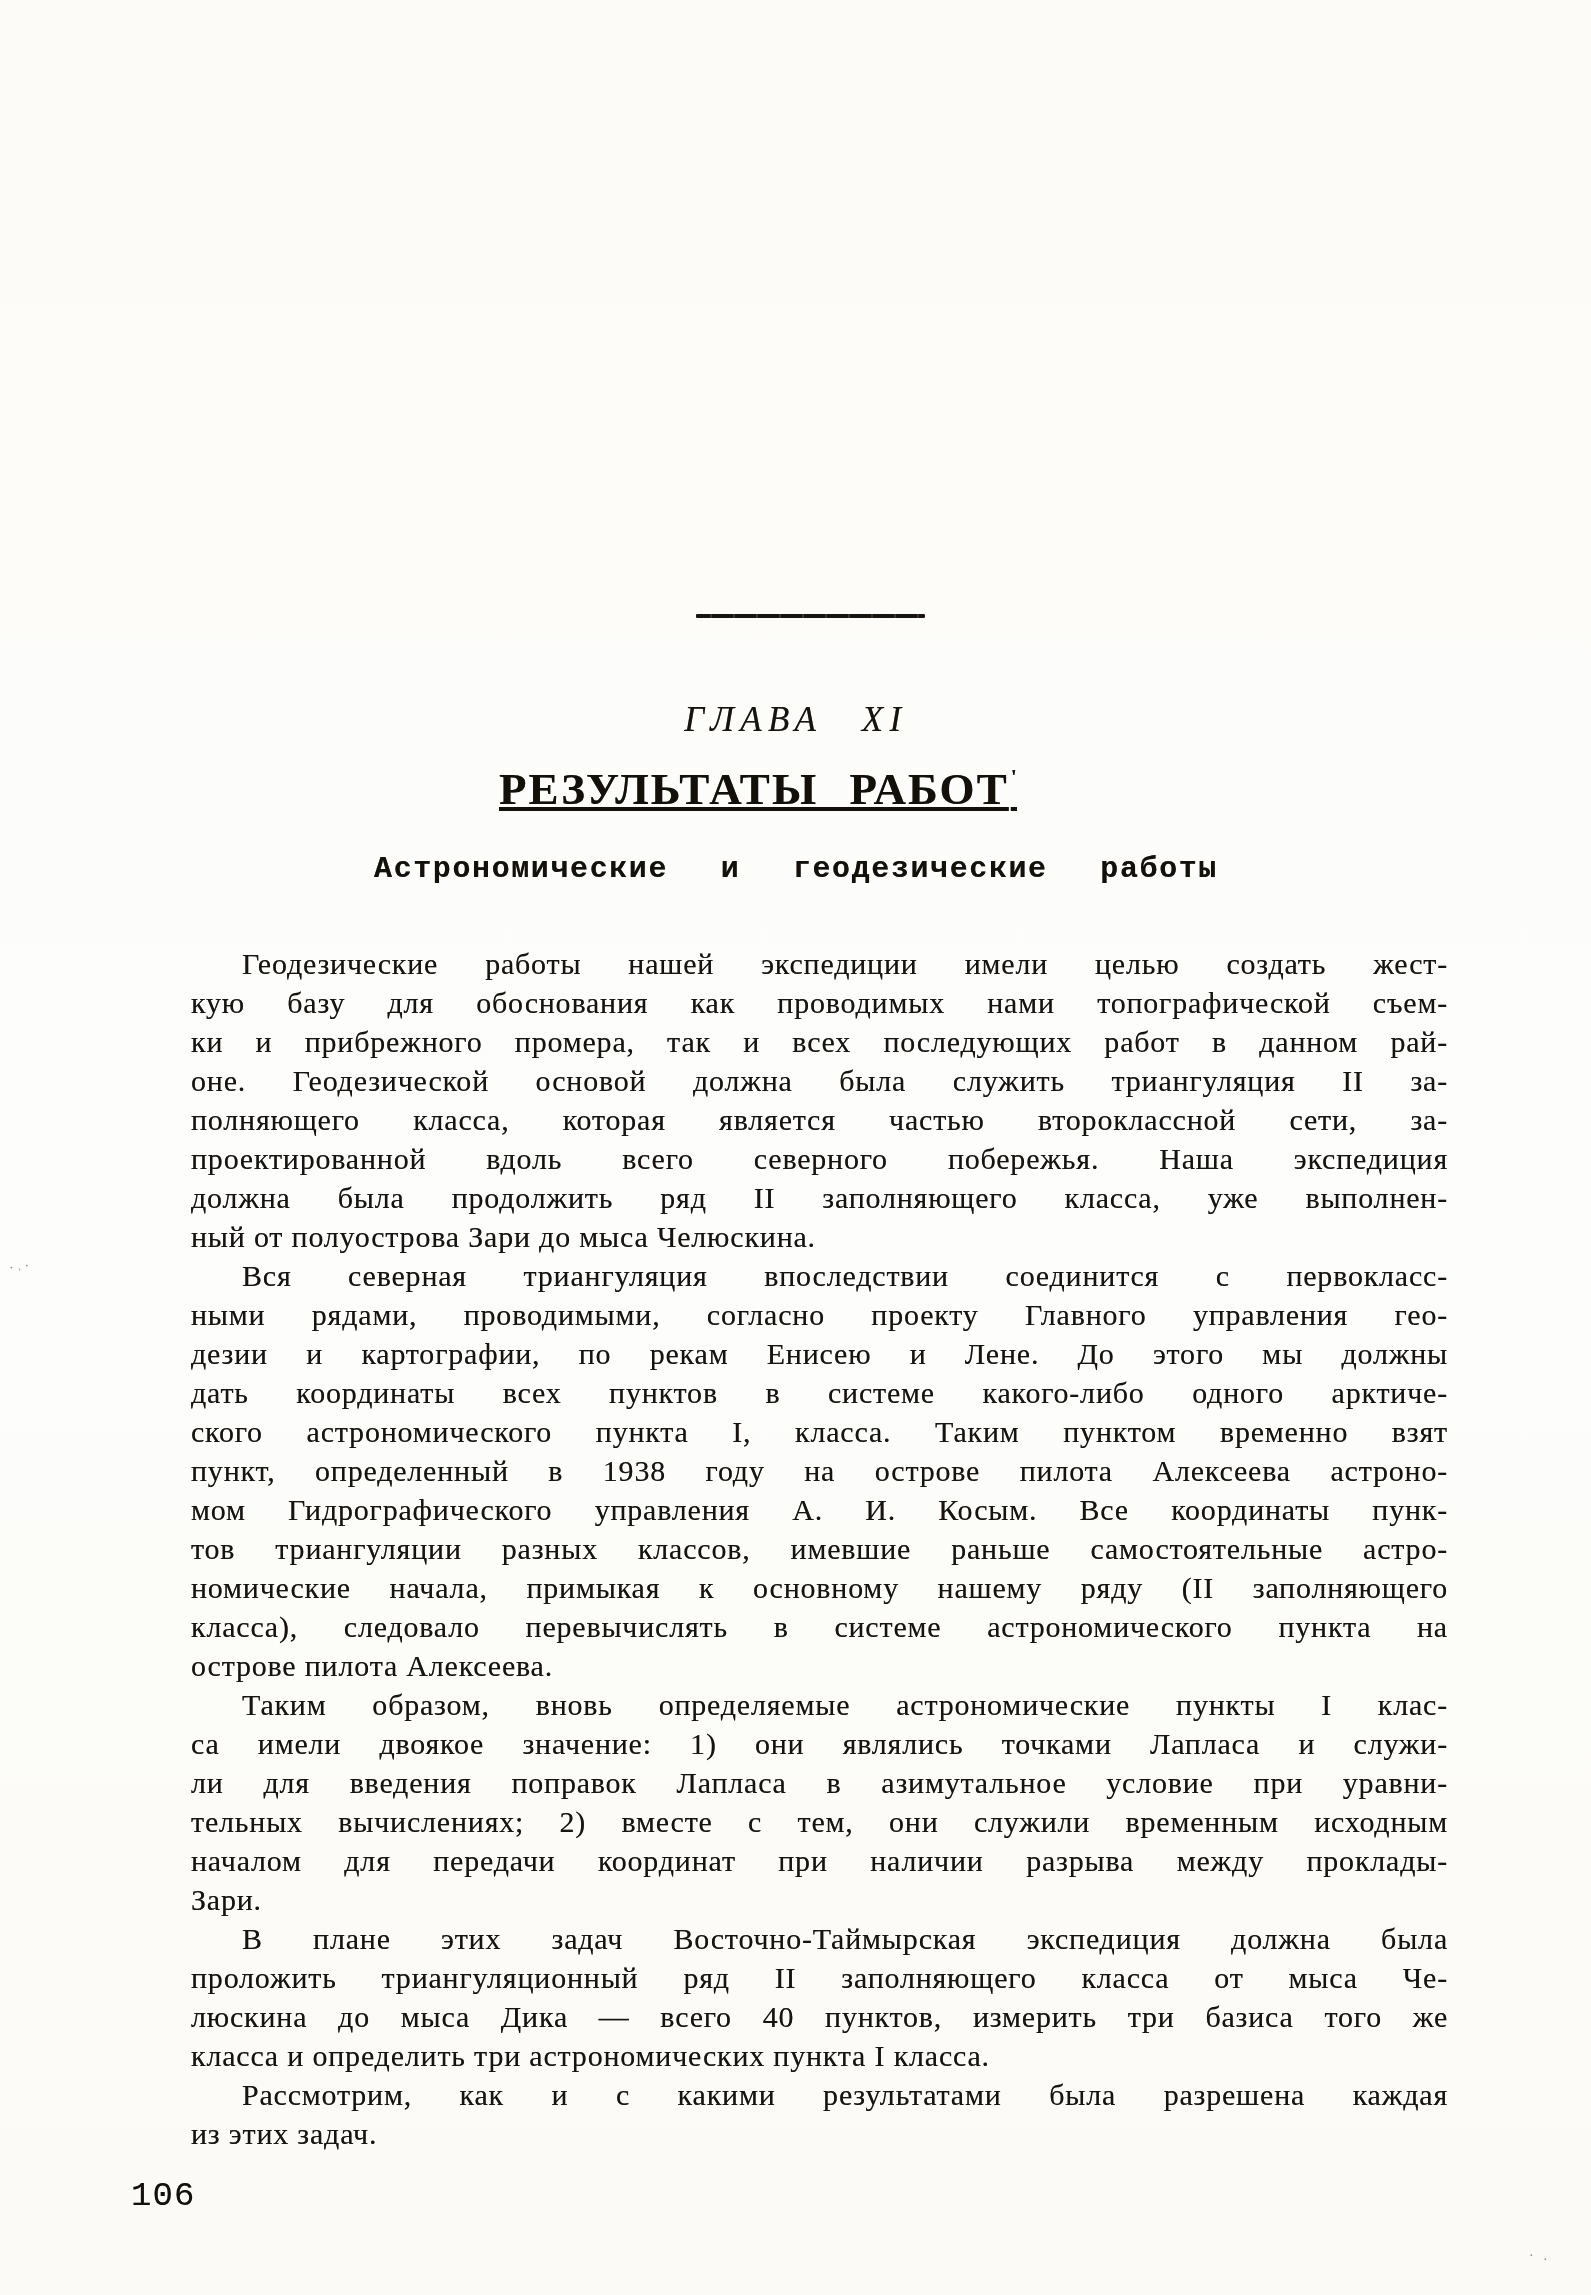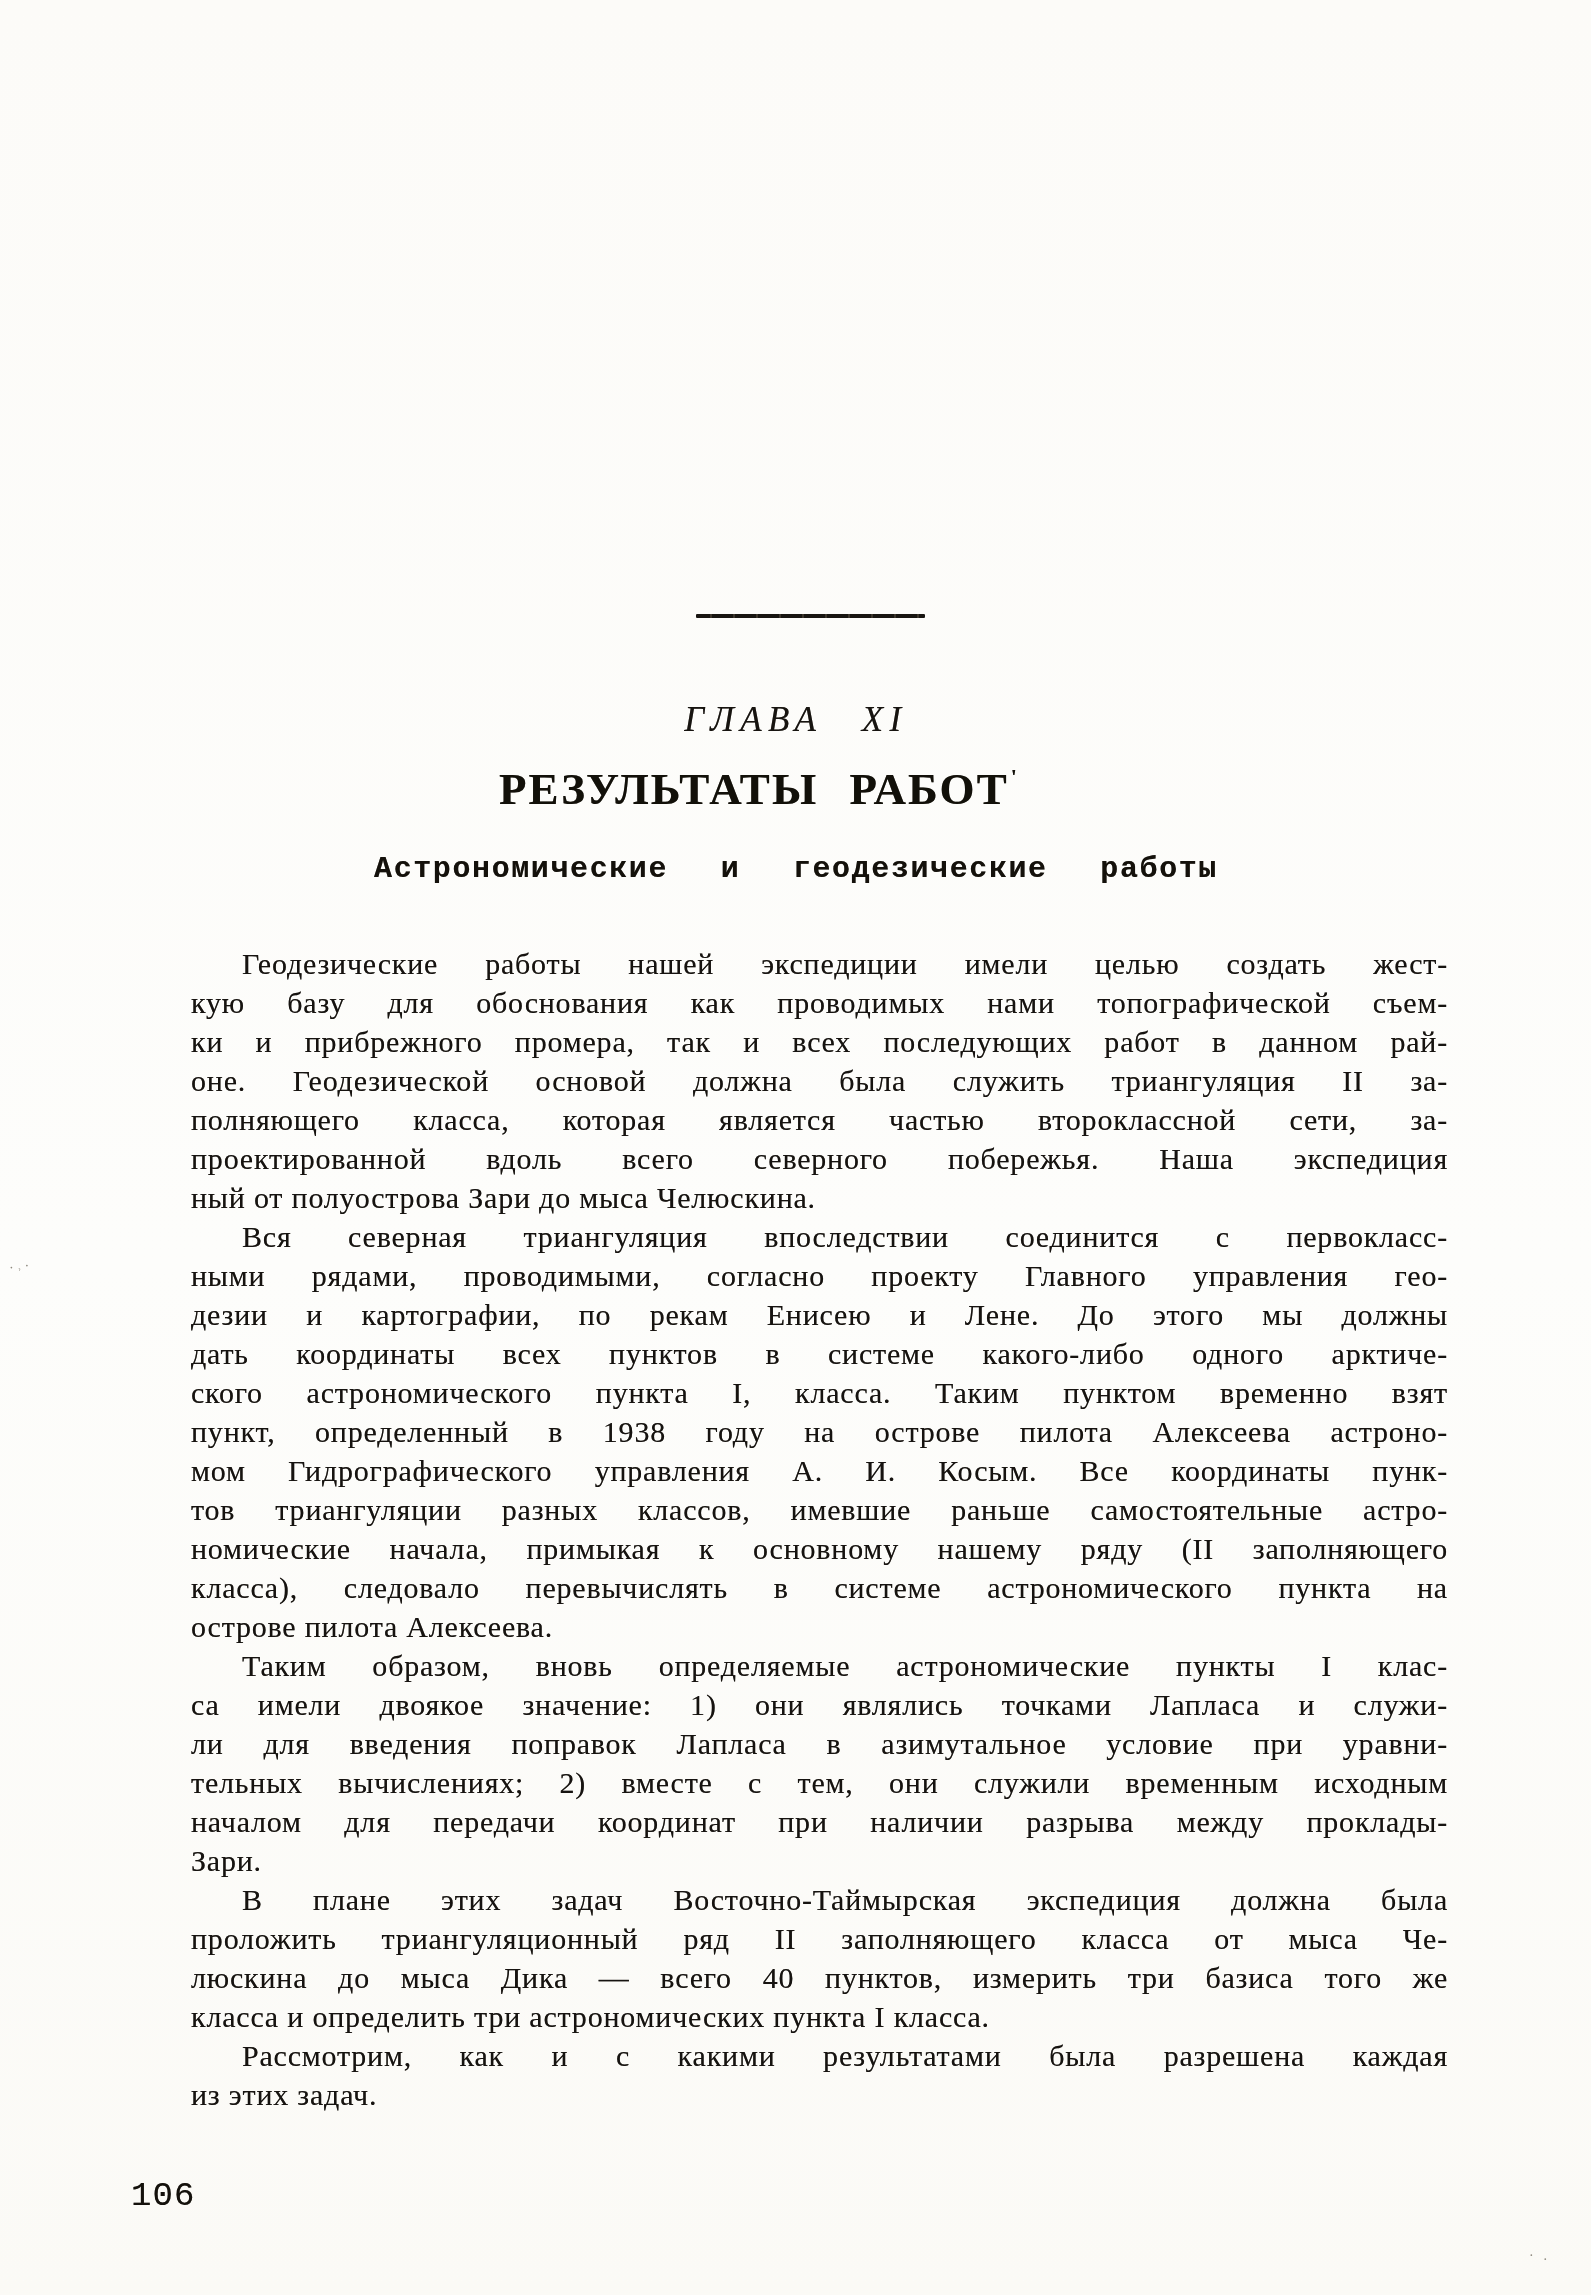--- a/index.html
+++ b/index.html
@@ -24,20 +24,21 @@
     font-style:italic;
     font-size:35px;letter-spacing:6.4px;word-spacing:24.4px;
     color:#171410;
   }
   .title{
     position:absolute;left:0;top:763px;width:1516px;
     text-align:center;
     font-weight:bold;
     font-size:45px;letter-spacing:2.1px;word-spacing:18px;
     color:#121009;
+    text-decoration:underline;
   }
   .title .tick{
     font-size:22px;letter-spacing:0;word-spacing:0;
     vertical-align:20px;margin-left:2.1px;font-weight:bold;
   }
   .subtitle{
     position:absolute;left:0;top:852px;width:1592px;
     text-align:center;
     font-weight:bold;
     font-size:30px;letter-spacing:1.6px;word-spacing:33px;
@@ -75,20 +76,21 @@
 
   <div class="subtitle ink">Астрономические  и  геодезические  работы</div>
 
   <div class="bodytext ink">
     <div class="l j ind">Геодезические работы нашей экспедиции имели целью создать жест-</div>
     <div class="l j">кую базу для обоснования как проводимых нами топографической съем-</div>
     <div class="l j">ки и прибрежного промера, так и всех последующих работ в данном рай-</div>
     <div class="l j">оне. Геодезической основой должна была служить триангуляция II за-</div>
     <div class="l j">полняющего класса, которая является частью второклассной сети, за-</div>
     <div class="l j">проектированной вдоль всего северного побережья. Наша экспедиция</div>
+    <div class="l j">должна была продолжить ряд II заполняющего класса, уже выполнен-</div>
     <div class="l">ный от полуострова Зари до мыса Челюскина.</div>
 
     <div class="l j ind">Вся северная триангуляция впоследствии соединится с первокласс-</div>
     <div class="l j">ными рядами, проводимыми, согласно проекту Главного управления гео-</div>
     <div class="l j">дезии и картографии, по рекам Енисею и Лене. До этого мы должны</div>
     <div class="l j">дать координаты всех пунктов в системе какого-либо одного арктиче-</div>
     <div class="l j">ского астрономического пункта I, класса. Таким пунктом временно взят</div>
     <div class="l j">пункт, определенный в 1938 году на острове пилота Алексеева астроно-</div>
     <div class="l j">мом Гидрографического управления А. И. Косым. Все координаты пунк-</div>
     <div class="l j">тов триангуляции разных классов, имевшие раньше самостоятельные астро-</div>

